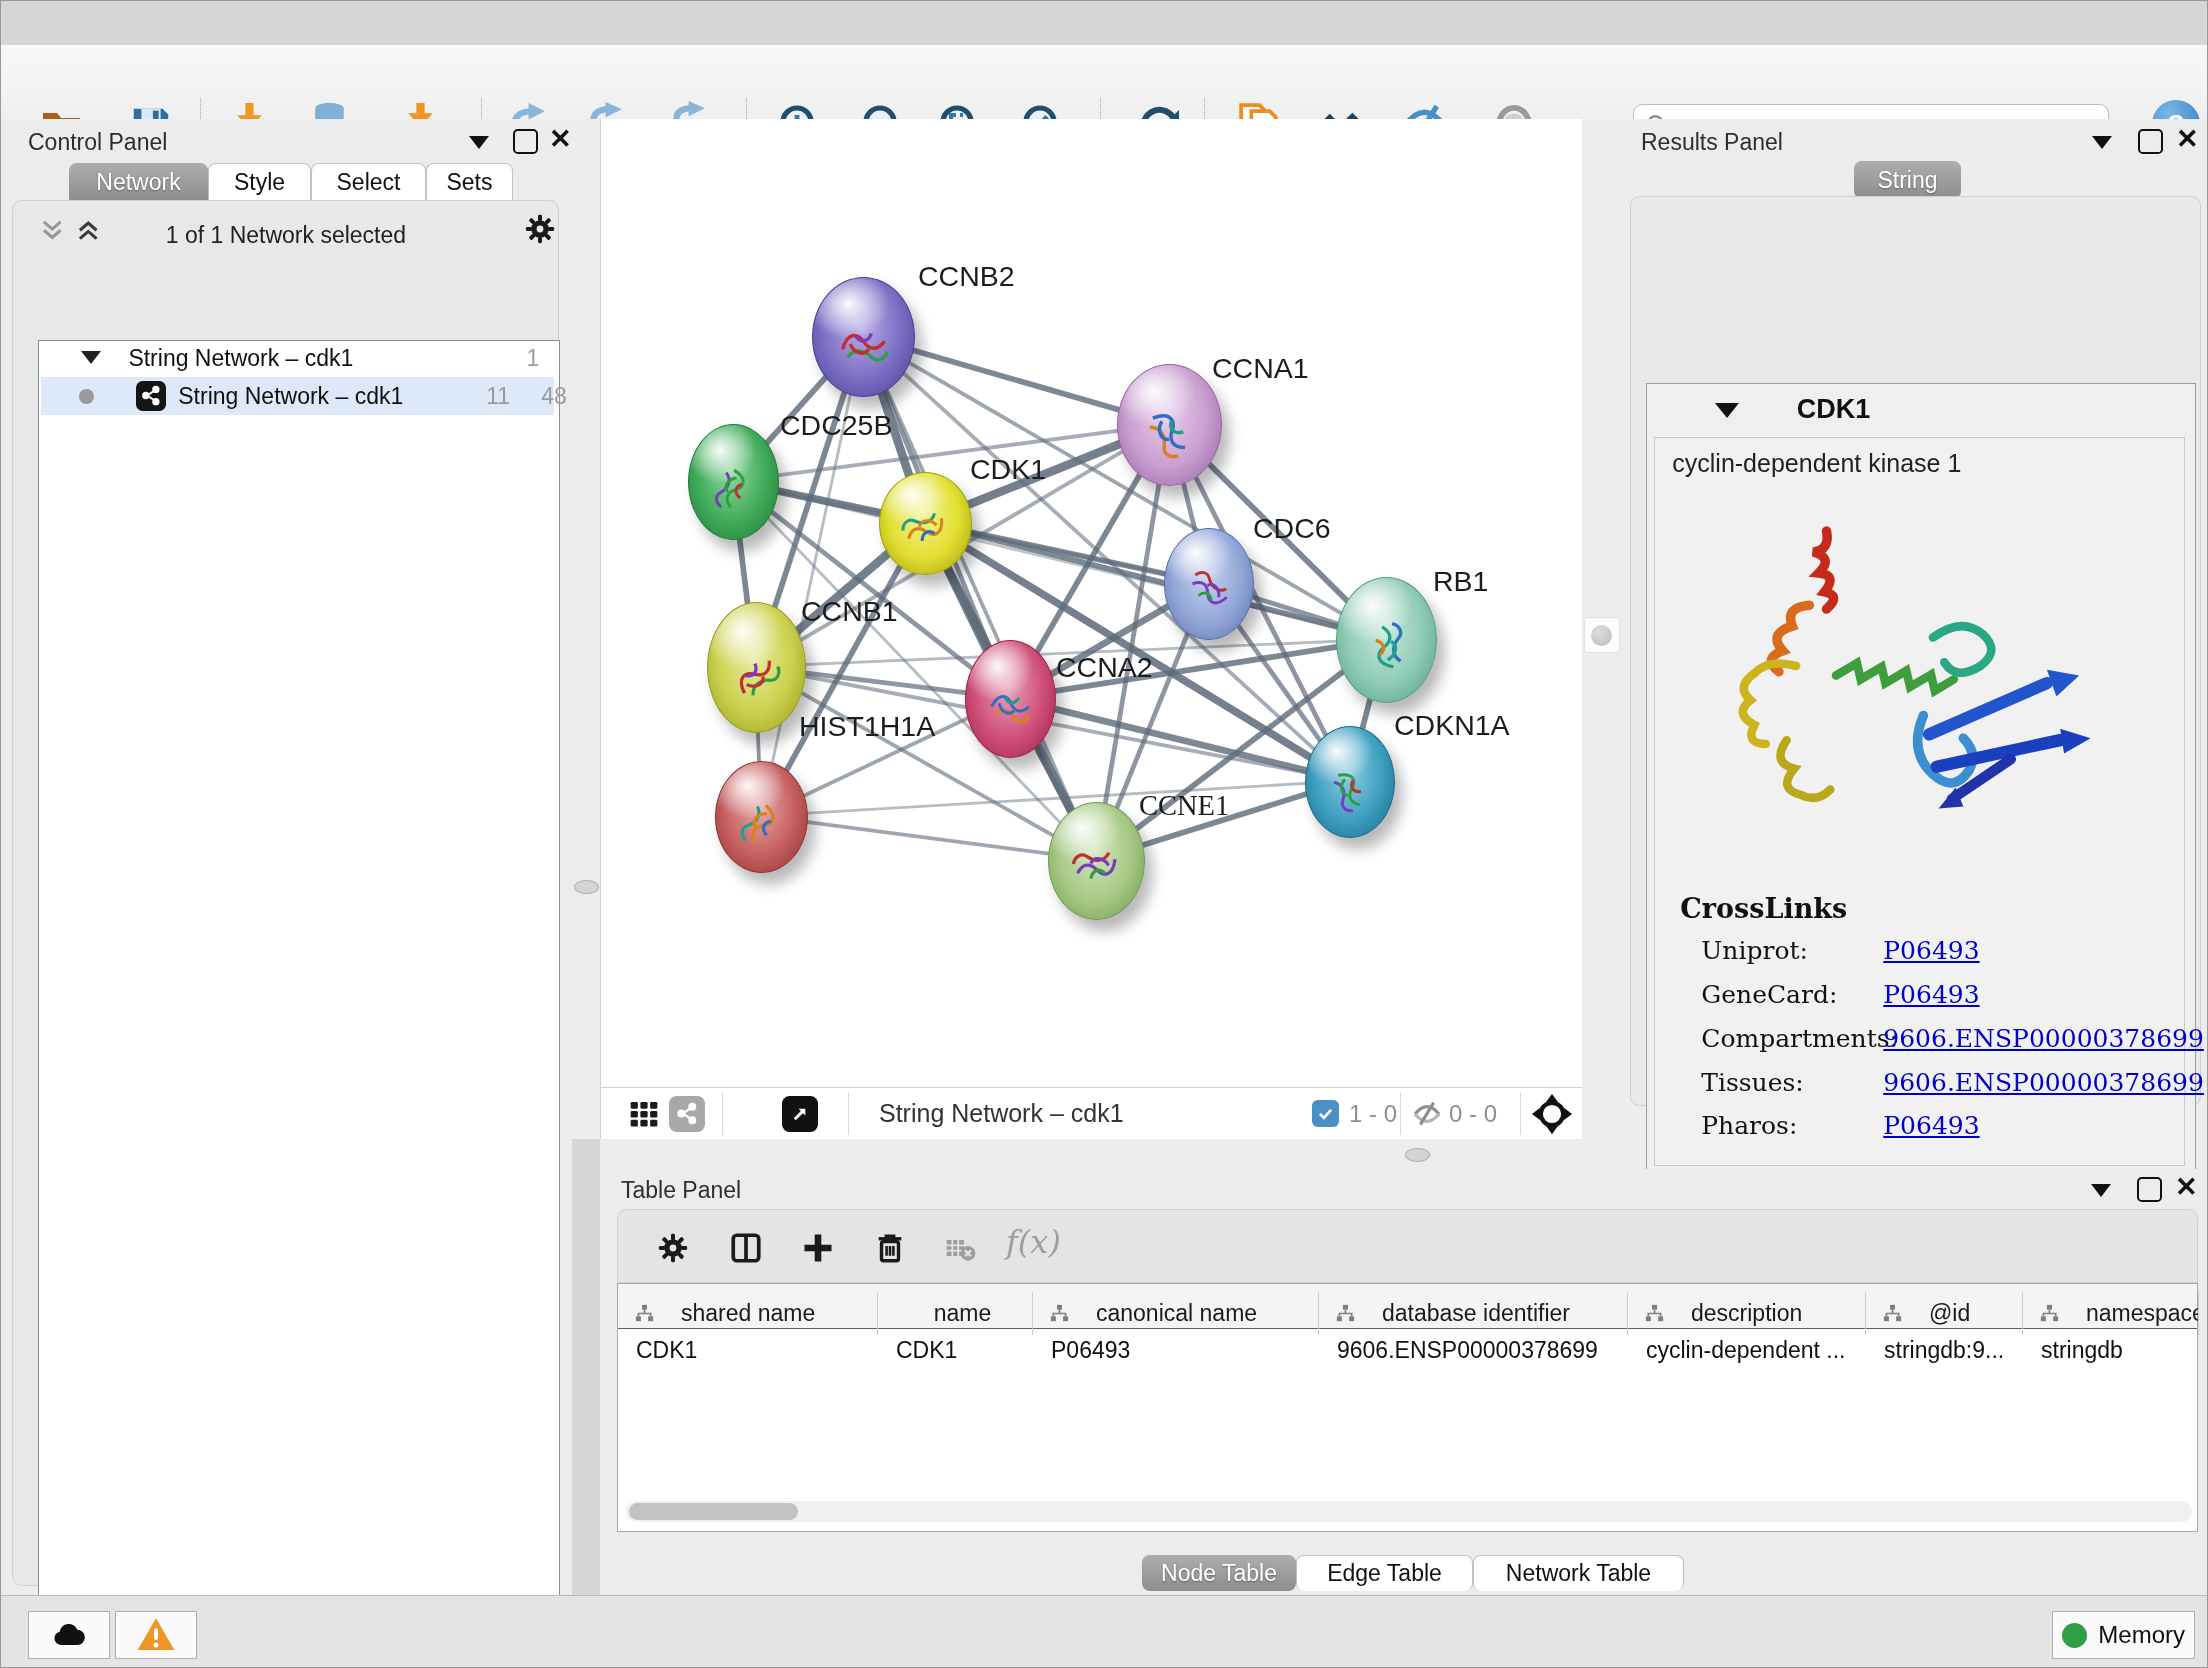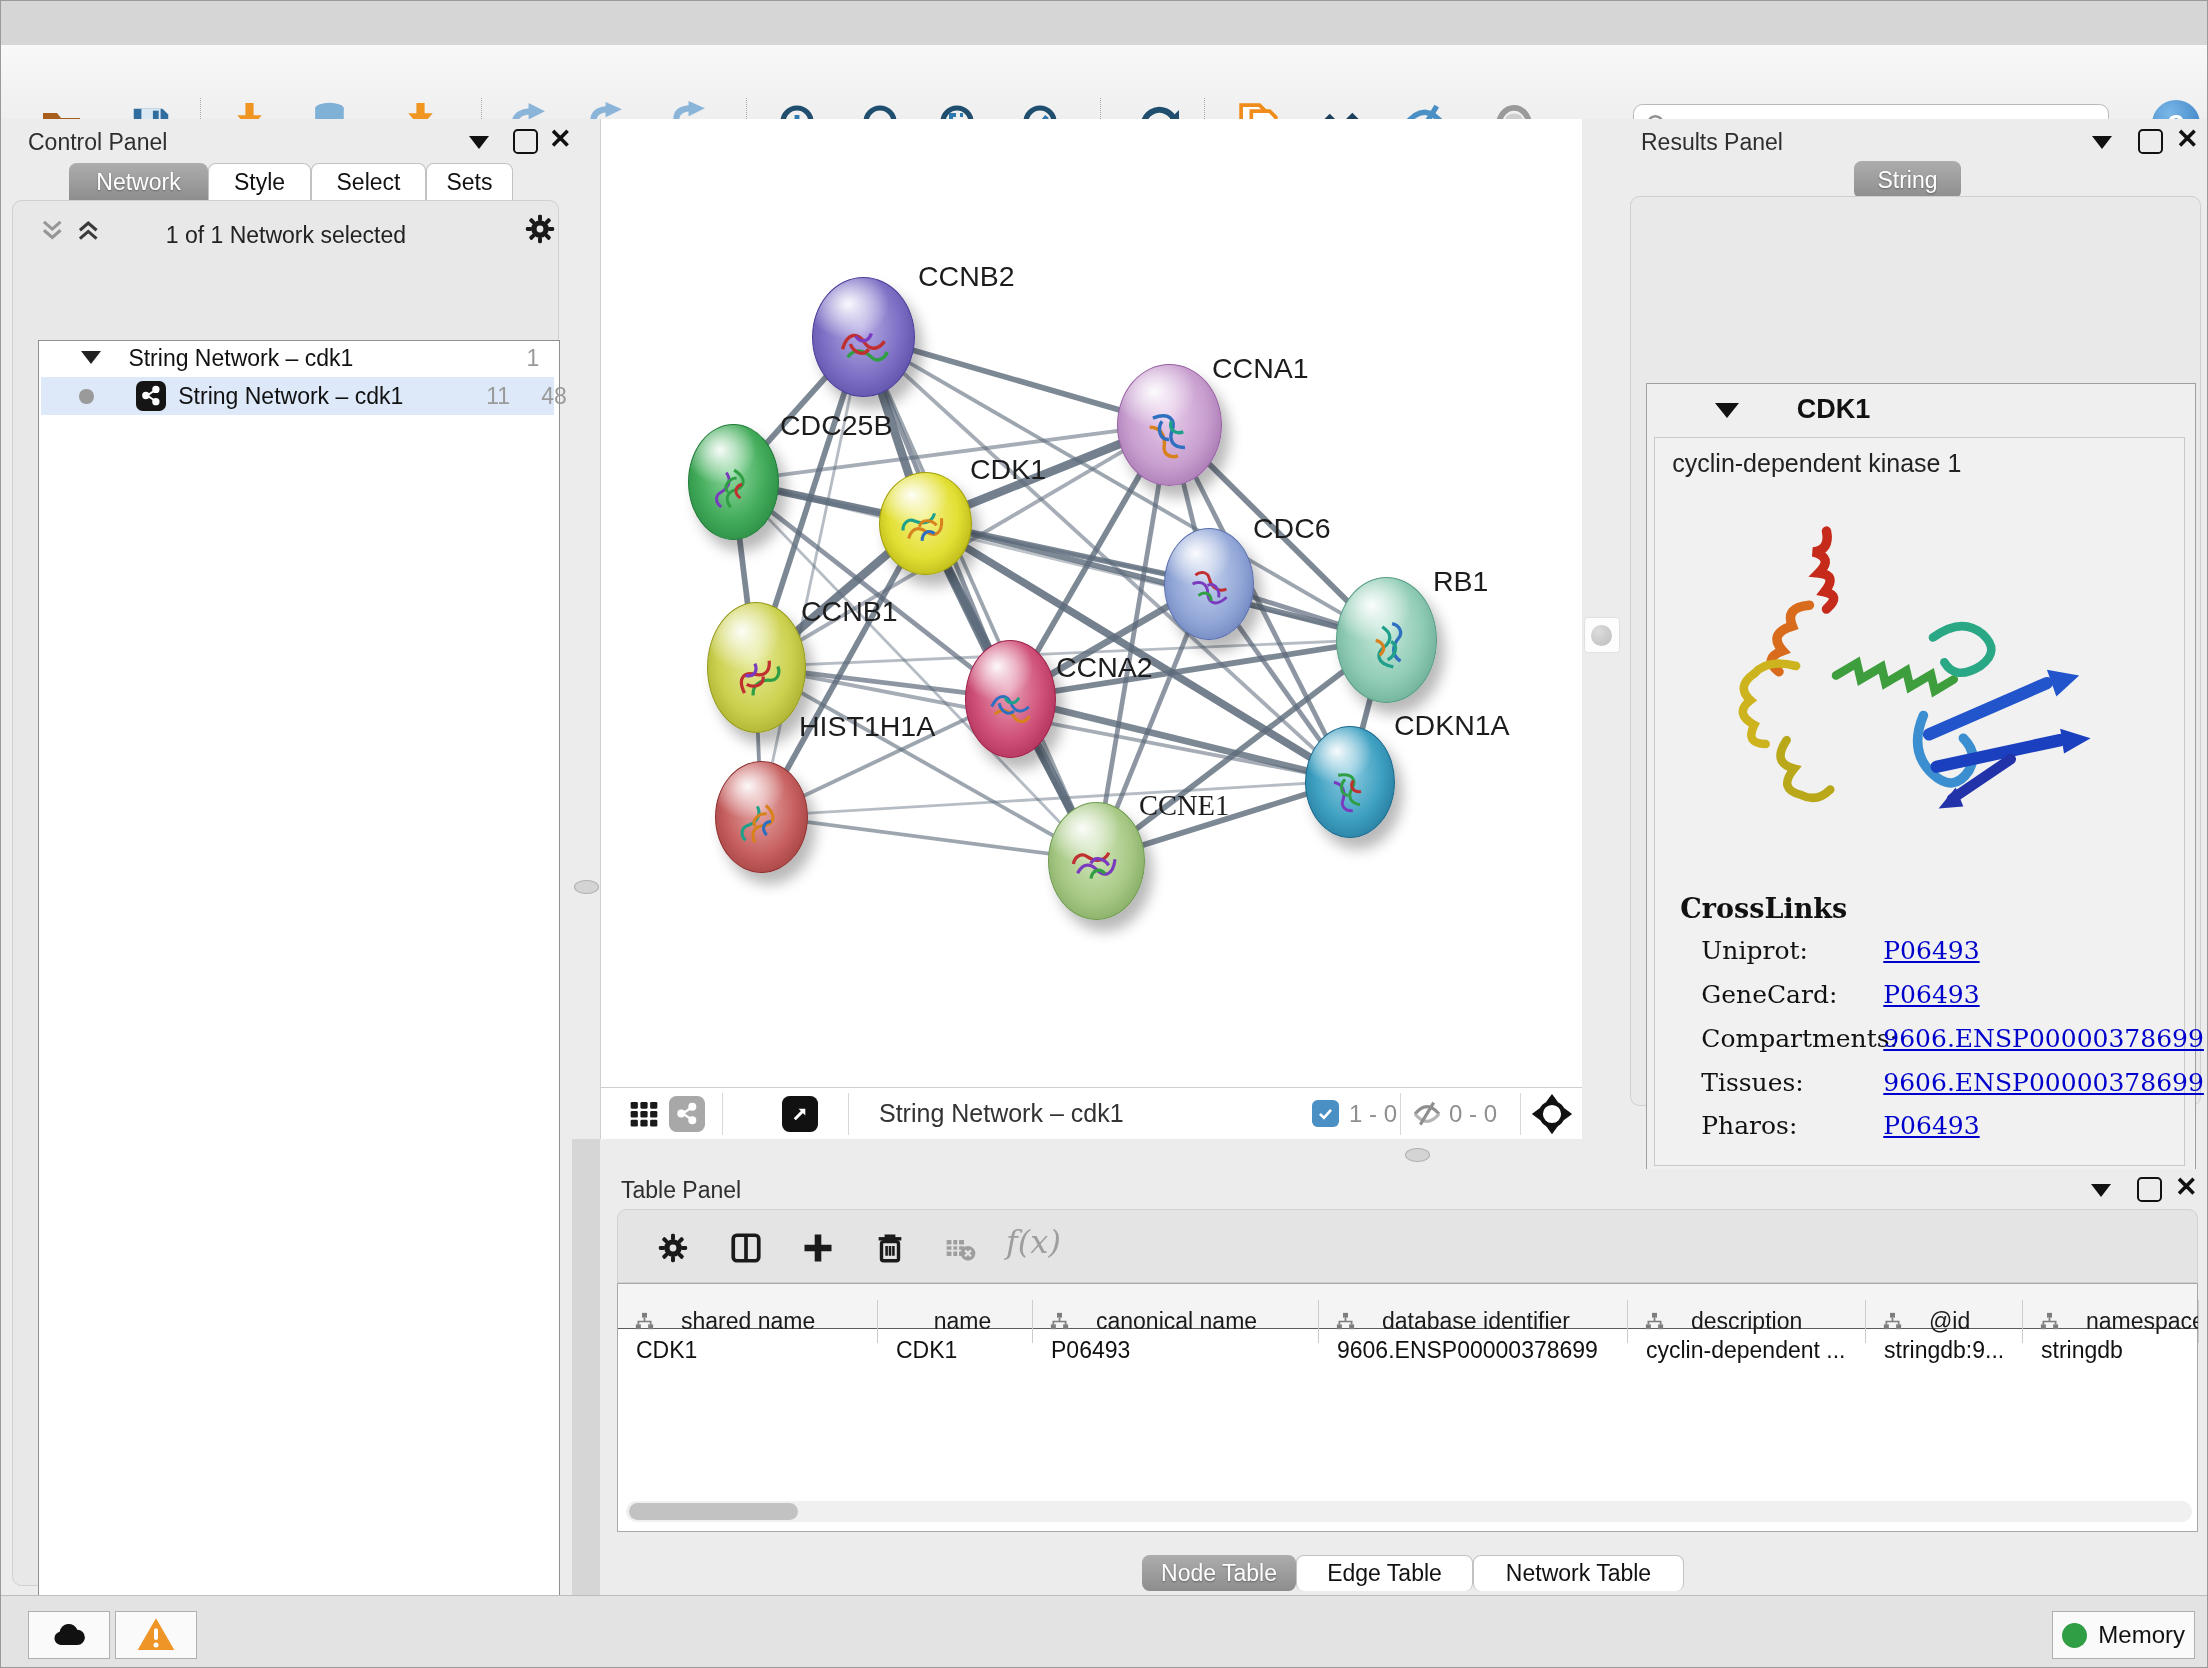--- a/index.html
+++ b/index.html
@@ -72,21 +72,21 @@
   .xl-label{font-size:25px;color:#111;}
   .xl-link{font-size:25px;color:#0000cc;text-decoration:underline;}
   
   #table-panel{left:599px;top:1168px;width:1609px;height:426px;background:#ececec;}
   #tp-toolbar{left:17px;top:40px;width:1581px;height:74px;background:#e4e4e4;border:1px solid #d0d0d0;
     border-radius:9.5px 9.5px 0 0;box-sizing:border-box;}
   .tp-icon{top:17px;width:42px;height:42px;display:flex;align-items:center;justify-content:center;}
   #fx-label{font-family:"DejaVu Serif","Liberation Serif",serif;font-style:italic;font-size:32px;color:#9e9e9e;}
   #tp-table{left:17px;top:114px;width:1581px;height:249px;background:#fff;border:1px solid #a8a8a8;box-sizing:border-box;}
   #tp-header{left:0;top:0;width:1579px;height:45px;background:#f4f4f4;border-bottom:1.9px solid #5c5c5c;box-sizing:border-box;}
-  .th{position:absolute;top:16px;height:43px;display:flex;align-items:center;border-right:1px solid #cccccc;box-sizing:border-box;}
+  .th{position:absolute;top:8px;height:43px;display:flex;align-items:center;border-right:1px solid #cccccc;box-sizing:border-box;}
   .th .lbl{font-size:23px;color:#1a1a1a;margin-left:25px;white-space:nowrap;overflow:hidden;}
   .th svg{margin-left:15px;flex:none;}
   .td{position:absolute;top:47px;height:38px;line-height:38px;font-size:23px;color:#111;
     padding-left:18px;white-space:nowrap;overflow:hidden;box-sizing:border-box;}
   #hscroll{left:7.6px;top:217px;width:1566px;height:21px;background:#f0f0f0;border-radius:10.5px;}
   #hthumb{left:3.8px;top:1.9px;width:169px;height:17px;background:#c2c2c2;border-radius:8.6px;}
   #tp-tabs .tab{position:absolute;top:0;height:36px;border-radius:7.6px 7.6px 7.6px 7.6px;}
   
   #statusbar{left:0;top:1594px;width:2208px;height:74px;background:#e3e3e3;border-top:1px solid #bdbdbd;}
   .sb-btn{top:15px;height:46px;background:#fafafa;border:1.9px solid #b0b0b0;display:flex;

